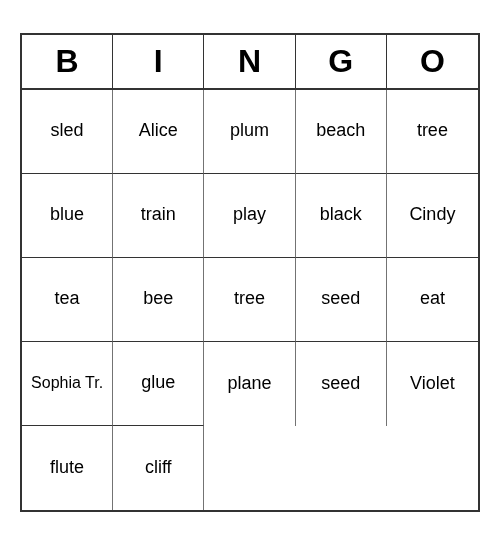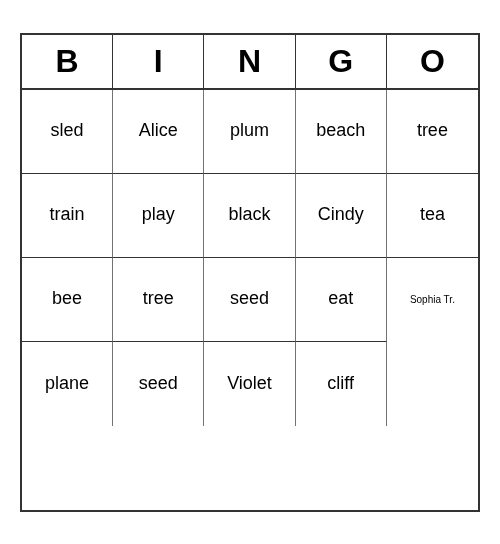--- a/index.html
+++ b/index.html
@@ -48,48 +48,51 @@
       padding: 4px;
       line-height: 1.2;
     }
     .bingo-cell:nth-child(5n) {
       border-right: none;
     }
     .bingo-cell:nth-last-child(-n+5) {
       border-bottom: none;
     }
     .bingo-cell.small-text {
-      font-size: 10px;
+      font-size: 16px;
     }
   </style>
 </head>
 <body>
 
 <div class="bingo-card">
   <div class="bingo-header">
   <div class="bingo-header-cell">B</div>
       <div class="bingo-header-cell">I</div>
       <div class="bingo-header-cell">N</div>
       <div class="bingo-header-cell">G</div>
       <div class="bingo-header-cell">O</div>
     </div>
   <div class="bingo-grid">
   <div class="bingo-cell">sled</div>
       <div class="bingo-cell">Alice</div>
       <div class="bingo-cell">plum</div>
       <div class="bingo-cell">beach</div>
       <div class="bingo-cell">tree</div>
+      <div class="bingo-cell">blue</div>
       <div class="bingo-cell">train</div>
       <div class="bingo-cell">play</div>
       <div class="bingo-cell">black</div>
       <div class="bingo-cell">Cindy</div>
       <div class="bingo-cell">tea</div>
       <div class="bingo-cell">bee</div>
       <div class="bingo-cell">tree</div>
       <div class="bingo-cell">seed</div>
       <div class="bingo-cell">eat</div>
       <div class="bingo-cell small-text">Sophia Tr.</div>
+      <div class="bingo-cell">glue</div>
       <div class="bingo-cell">plane</div>
       <div class="bingo-cell">seed</div>
       <div class="bingo-cell">Violet</div>
+      <div class="bingo-cell">flute</div>
       <div class="bingo-cell">cliff</div>
     </div>
 </div>
 
 </body></html>

